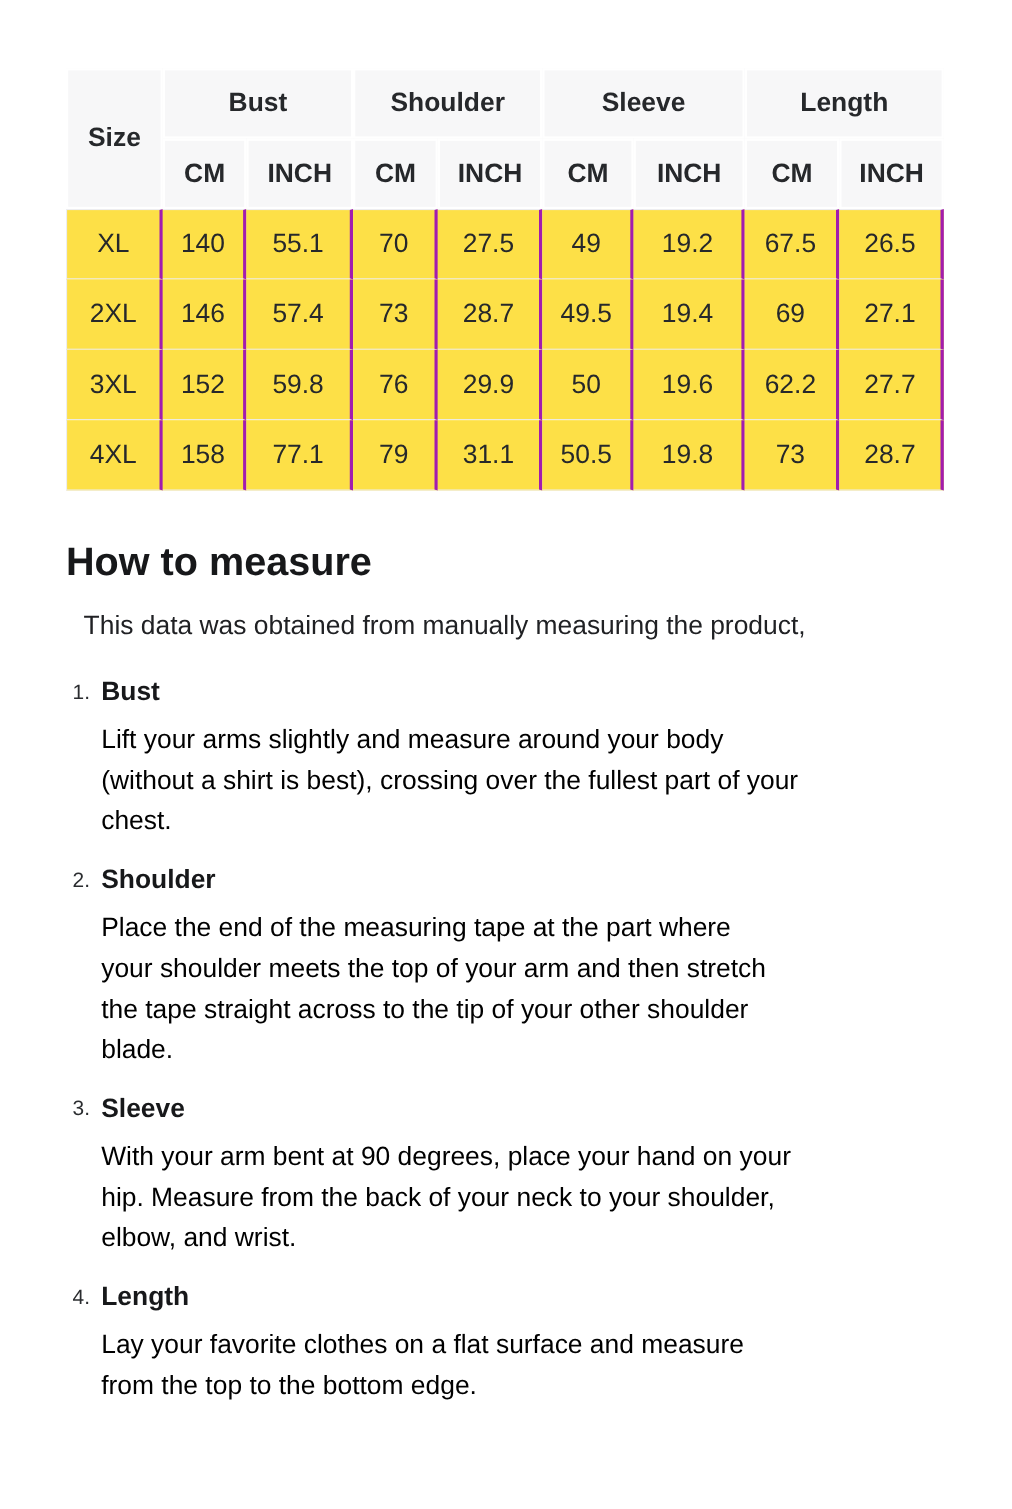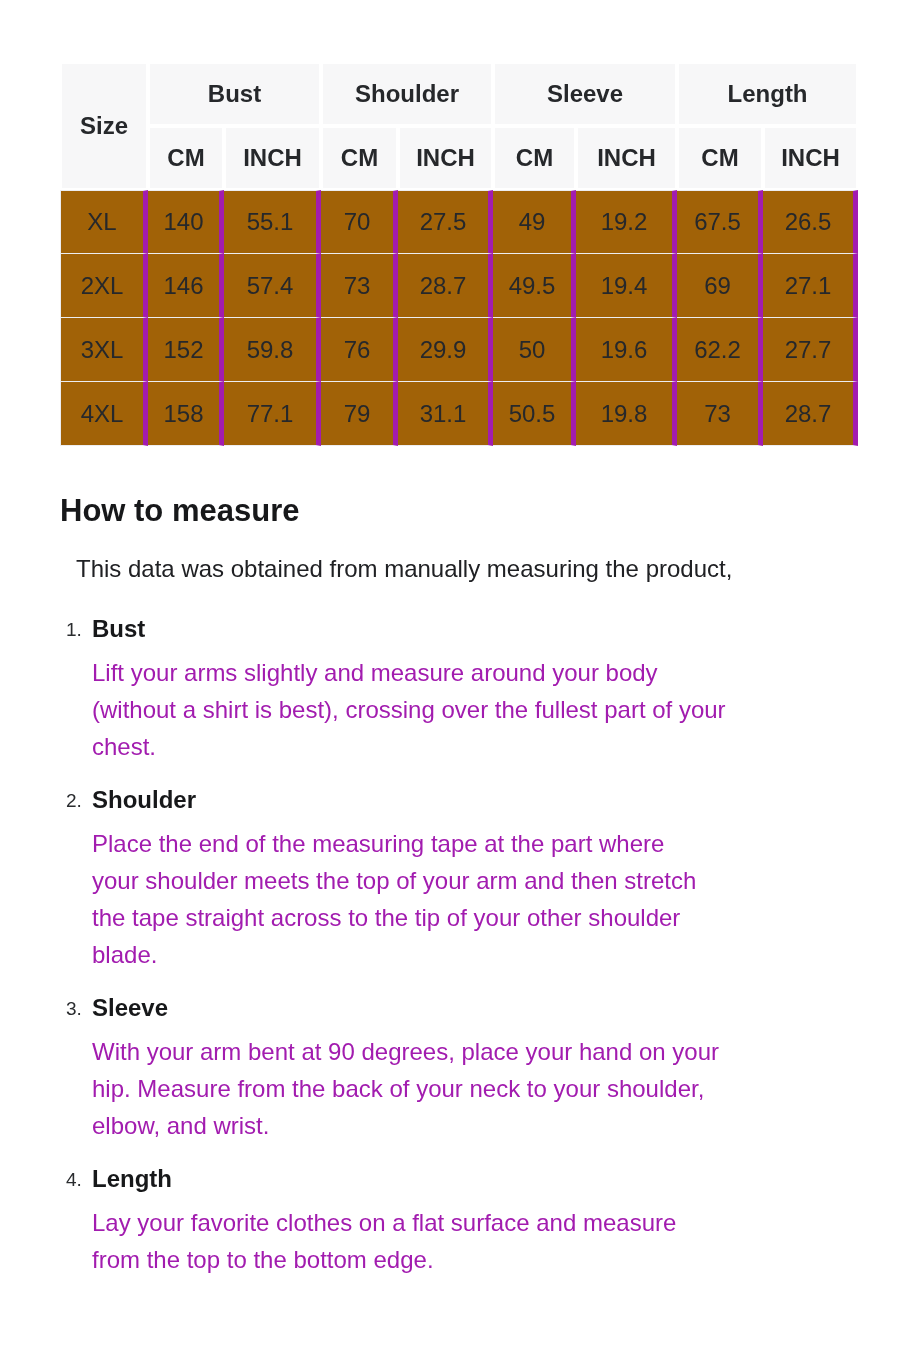--- a/index.html
+++ b/index.html
@@ -40,37 +40,37 @@
     overflow: hidden;
     white-space: nowrap;
   }
   .size-table thead th {
     background: #f7f7f8;
     border: 2px solid #ffffff;
     font-weight: 700;
   }
   .size-table tbody th,
   .size-table tbody td {
-    background: #a16207;
+    background: #fde047;
     font-weight: 400;
-    border-right: 5px solid #a21caf;
+    border-right: 3px solid #a21caf;
     border-bottom: 1px solid #ededf0;
   }
   .size-table tbody tr:first-child th,
   .size-table tbody tr:first-child td {
     border-top: 1px solid #ededf0;
   }
   .size-table tbody th {
     border-left: 1px solid #ededf0;
   }
 
   
   .howto-heading {
     margin: 48px 0 22px 0;
-    font-size: 31px;
+    font-size: 36px;
     line-height: 34px;
     font-weight: 700;
     color: #17181a;
   }
   .intro {
     margin: 16px;
     font-size: 24px;
     line-height: 38px;
     color: #202124;
   }
@@ -97,21 +97,21 @@
   .step-head {
     font-size: 24px;
     line-height: 30px;
     font-weight: 700;
     color: #17181a;
   }
   .step-body {
     margin-top: 10px;
     font-size: 24px;
     line-height: 37px;
-    color: #a21caf;
+    color: #000000;
   }
 </style>
 </head>
 <body>
 
 <div class="page">
 
   <table class="size-table">
     <colgroup>
       <col style="width:88px">

